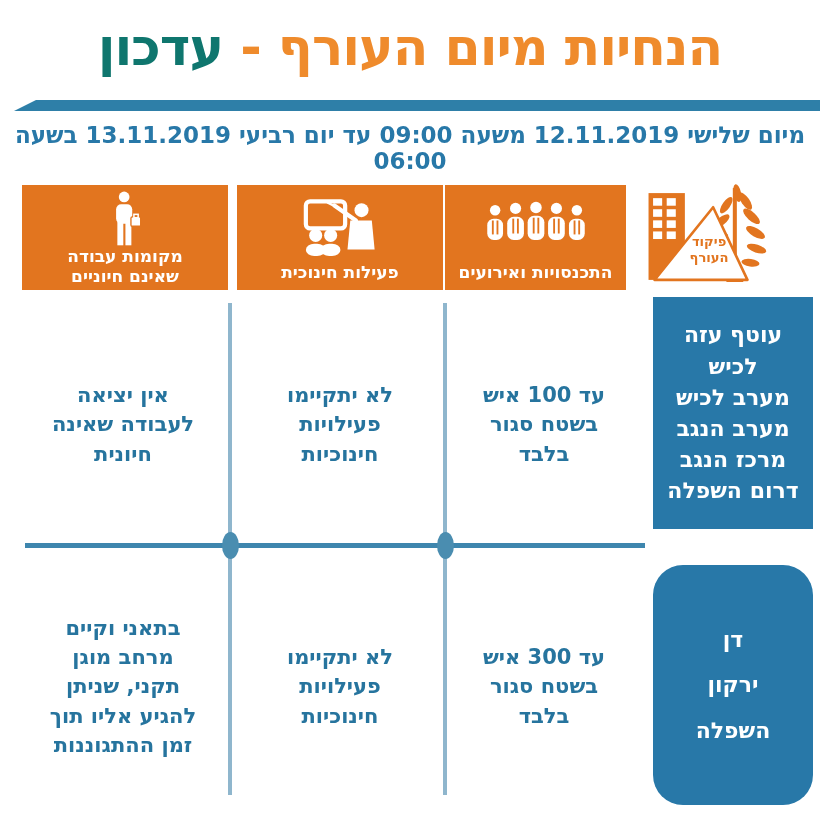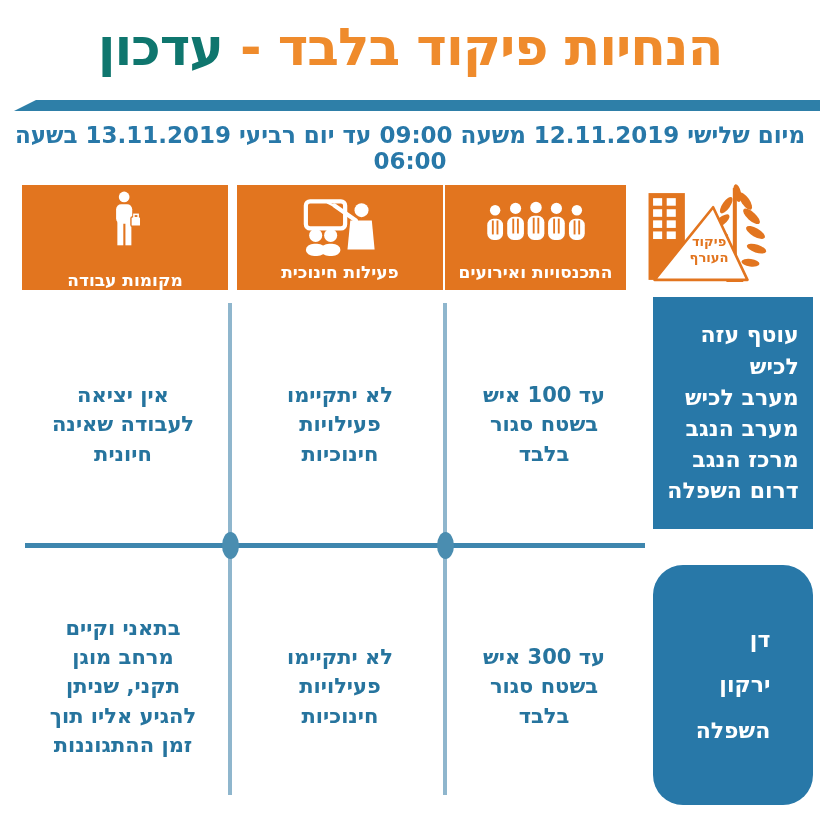--- a/index.html
+++ b/index.html
@@ -28,29 +28,29 @@
   .col-head {
     position:absolute; top:185px; height:105px; background:#E2751F;
     display:flex; flex-direction:column; align-items:center;
     box-sizing:border-box; padding:6px 4px 7px 4px; color:#fff;
   }
   .icon-wrap { flex:1 1 auto; display:flex; align-items:center; justify-content:center; }
   .head-label {
     direction:rtl; text-align:center; font-weight:bold; font-size:17px;
     line-height:1.15; white-space:pre-line;
   }
-  #head-workplaces { left:22px;  width:206px;gap:24px; }
+  #head-workplaces { left:22px;  width:206px; }
   #head-education  { left:237px; width:206px; }
   #head-gatherings { left:445px; width:181px; }
   
   .logo { position:absolute; left:622px; top:183px; width:154px; height:108px; }
   
   .region {
     position:absolute; left:653px; width:160px; background:#2878A8; color:#fff;
-    display:flex; align-items:center; justify-content:center; 
+    display:flex; align-items:center; justify-content:center; text-align:center;
     direction:rtl; font-weight:bold; white-space:pre-line;
   }
   #region-1 { top:297px; height:232px; font-size:22px; line-height:1.42; }
   #region-2 { top:565px; height:240px; font-size:22px; line-height:2.05;border-radius:30px; }
   
   .vline { position:absolute; top:303px; height:492px; width:4px; background:#8FB6CD; }
   #vline-1 { left:228px; }
   #vline-2 { left:443px; }
   .hline { position:absolute; top:543px; left:25px; width:620px; height:5px; background:#3E86AE; }
   .dot {
@@ -69,21 +69,21 @@
   .r2 { top:588px; height:198px;text-align:center; }
   .c1 { left:28px;  width:190px; }
   .c2 { left:244px; width:192px; }
   .c3 { left:453px; width:182px; }
 </style>
 </head>
 <body>
 
 <div class="stage">
 
-  <div class="app-title"><span>הנחיות פיקוד בלבד - </span><span class="highlight">עדכון</span></div>
+  <div class="app-title"><span>הנחיות מיום העורף - </span><span class="highlight">עדכון</span></div>
 
   <div class="title-bar"></div>
 
   <div class="subtitle">מיום שלישי 12.11.2019 משעה 09:00 עד יום רביעי 13.11.2019 בשעה 06:00</div>
 
   <div class="col-head" id="head-gatherings">
     <div class="icon-wrap">
       <svg width="104" height="52" viewBox="0 0 110 56" aria-hidden="true">
         <g fill="#ffffff">
           <circle cx="11" cy="10" r="5.6"></circle>

